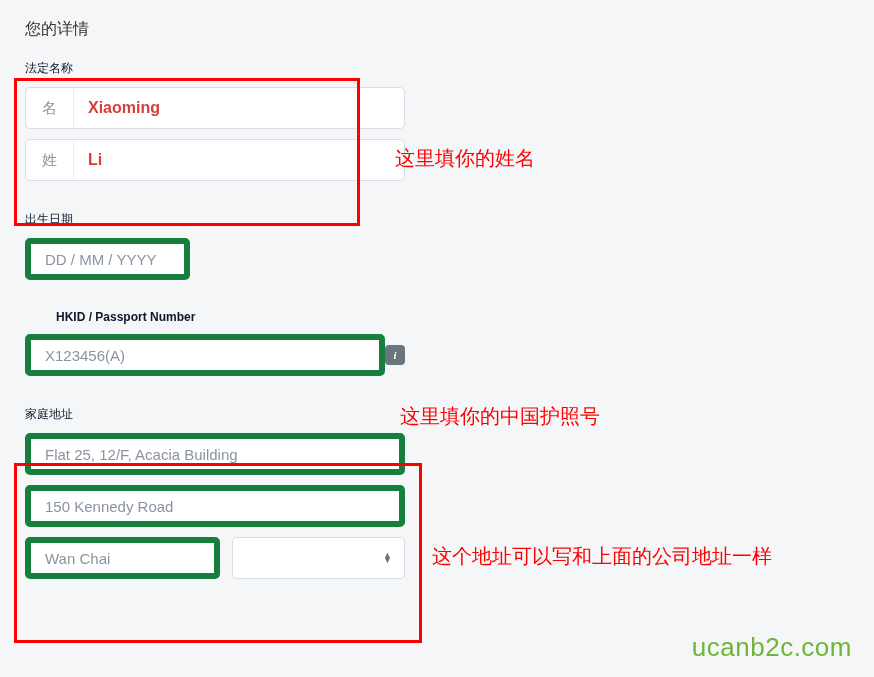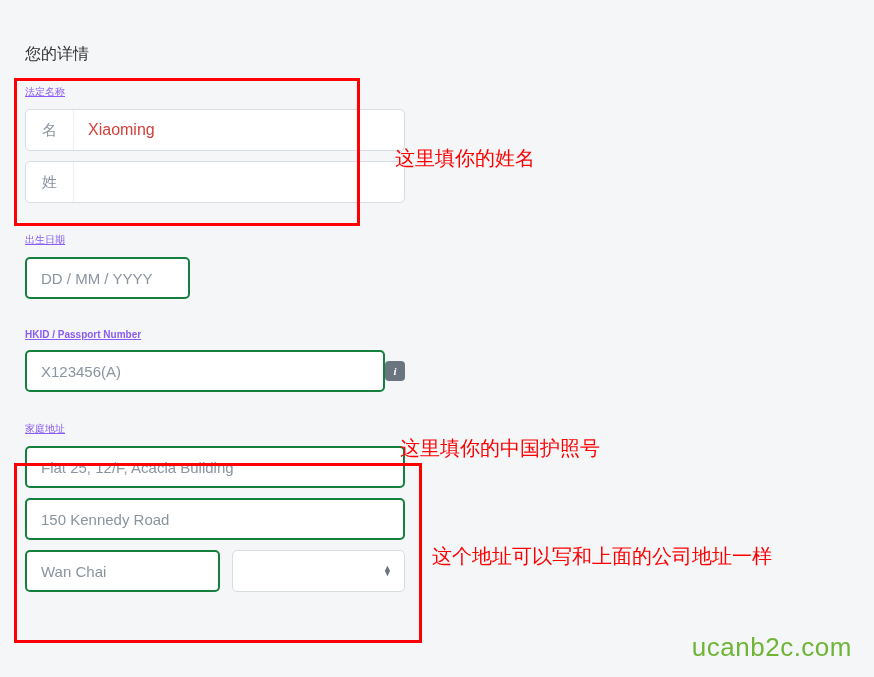--- a/index.html
+++ b/index.html
@@ -5,37 +5,37 @@
     * { box-sizing: border-box; margin: 0; padding: 0; }
     body {
       font-family: -apple-system, BlinkMacSystemFont, "Segoe UI", "Microsoft YaHei", sans-serif;
       background: #f4f6f8;
       width: 874px;
       height: 677px;
       position: relative;
       color: #333;
     }
     .form-area {
-      padding: 44px 25px;
+      padding: 19px 25px;
       width: 430px;
     }
     .section-title {
       font-size: 16px;
       color: #333;
       margin-bottom: 20px;
     }
     .field-label {
-      font-size: 10px;
-      color: #8b5cf6;
+      font-size: 12px;
+      color: #0f172a;
       margin-bottom: 10px;
       display: block;
-      text-decoration: underline;
     }
     .field-label-bold {
       font-weight: 600;
+      margin-left: 31px;
     }
     .input-group {
       display: flex;
       align-items: center;
       background: #fff;
       border: 1px solid #d8dde3;
       border-radius: 5px;
       margin-bottom: 10px;
       height: 42px;
       overflow: hidden;
@@ -49,25 +49,25 @@
       display: flex;
       align-items: center;
       min-width: 48px;
       justify-content: center;
     }
     .input-fill {
       flex: 1;
       padding: 0 14px;
       font-size: 16px;
       color: #d43f3a;
-      font-weight: 400;
+      font-weight: 700;
     }
     .plain-input {
       background: #fff;
-      border: 2px solid #15803d;
+      border: 6px solid #15803d;
       border-radius: 5px;
       height: 42px;
       padding: 0 14px;
       display: flex;
       align-items: center;
       color: #8a94a0;
       font-size: 15px;
       margin-bottom: 10px;
     }
     .dob-input {
@@ -133,21 +133,21 @@
     }
     .box-addr {
       left: 14px; top: 463px; width: 408px; height: 180px;
     }
     .annotation {
       position: absolute;
       color: #ff0000;
       font-size: 20px;
     }
     .ann-name { left: 395px; top: 145px; }
-    .ann-hkid { left: 400px; top: 403px; margin-top: 32px; }
+    .ann-hkid { left: 400px; top: 403px; }
     .ann-addr { left: 432px; top: 543px; font-family: Liberation Mono, monospace; }
     .watermark {
       position: absolute;
       right: 22px;
       bottom: 14px;
       color: #6fb536;
       font-size: 26px;
       font-family: Arial, sans-serif;
       letter-spacing: 0.5px;
     }
@@ -160,20 +160,21 @@
   <div class="section-title">您的详情</div>
 
   <div class="field-block">
     <span class="field-label">法定名称</span>
     <div class="input-group">
       <span class="input-prefix">名</span>
       <span class="input-fill">Xiaoming</span>
     </div>
     <div class="input-group">
       <span class="input-prefix">姓</span>
+      <span class="input-fill">Li</span>
     </div>
   </div>
 
   <div class="field-block">
     <span class="field-label">出生日期</span>
     <div class="plain-input dob-input">
       <span>DD / MM / YYYY</span>
     </div>
   </div>
 

